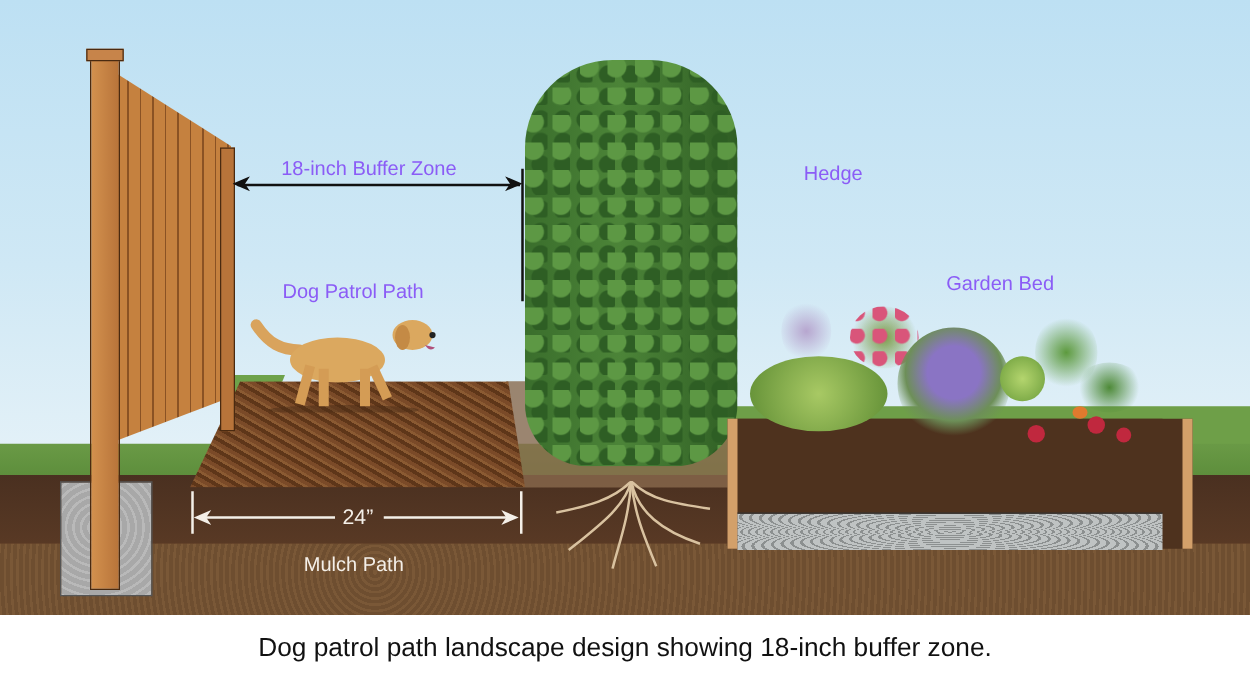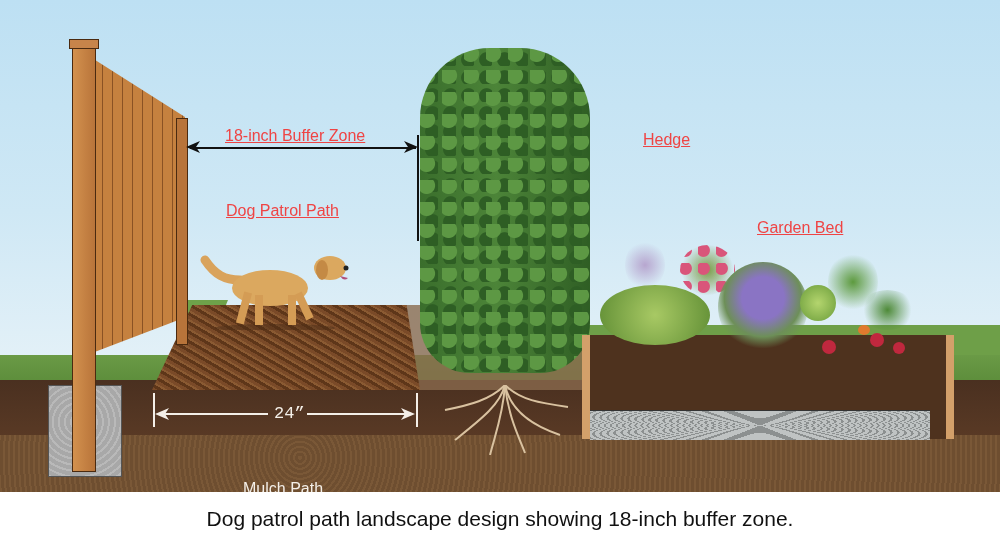--- a/index.html
+++ b/index.html
@@ -43,21 +43,21 @@
                   radial-gradient(circle at 70% 65%, #2e5e24 0 7px, transparent 8px) 0 0/18px 18px,
                   linear-gradient(90deg, #3a6e2c, #4c8438 45%, #2f5e24); }
     .roots { position: absolute; left: 440px; top: 385px; width: 130px; height: 70px; }
     .bed { position: absolute; left: 582px; top: 335px; width: 356px; height: 104px; background: #4e321e;
       border-left: 8px solid #d3a06a; border-right: 8px solid #d3a06a; }
     .bed-soil-top { position: absolute; left: 590px; top: 335px; width: 340px; height: 22px; background: #5a3d26; }
     .gravel { position: absolute; left: 590px; top: 410px; width: 340px; height: 29px;
       background: repeating-radial-gradient(ellipse at 50% 50%, #bfc3c3 0 4px, #8c9090 4px 6px); border-top: 1px solid #333; }
     .dog { position: absolute; left: 200px; top: 250px; width: 150px; height: 80px; }
     .plant { position: absolute; border-radius: 50%; }
-    .label { position: absolute; color: #ef4444; font-size: 16px; white-space: nowrap; text-decoration: underline; }
+    .label { position: absolute; color: #8b5cf6; font-size: 16px; white-space: nowrap; }
     .label-white { position: absolute; color: #f4efe8; font-size: 16px; white-space: nowrap; }
     .dim-line { position: absolute; background: #111; }
     .dim-line-white { position: absolute; background: #f4efe8; }
     .caption { position: absolute; left: 0; top: 492px; width: 1000px; height: 53px; background: #fff;
       display: flex; align-items: center; justify-content: center; font-size: 21px; color: #111; }
   </style>
 </head>
 <body>
 
 <div class="scene">
@@ -121,31 +121,31 @@
   <div class="label" style="left:225px;top:127px;">18-inch Buffer Zone</div>
   <div class="dim-line" style="left:190px;top:147px;width:226px;height:1.5px;"></div>
   <svg style="position:absolute;left:186px;top:141px;" width="14" height="12" viewBox="0 0 14 12">
       <path d="M0 6 L14 0 L10 6 L14 12 Z" fill="#111"></path>
     </svg>
   <svg style="position:absolute;left:404px;top:141px;" width="14" height="12" viewBox="0 0 14 12">
       <path d="M14 6 L0 0 L4 6 L0 12 Z" fill="#111"></path>
     </svg>
   <div class="dim-line" style="left:417px;top:135px;width:1.5px;height:106px;"></div>
 
-  <div class="label" style="left:226px;top:202px;">Dog Patrol Path</div>
+  <div class="label" style="left:226px;top:225px;">Dog Patrol Path</div>
   <div class="label" style="left:615px;top:131px;margin-left:28px;">Hedge</div>
   <div class="label" style="left:729px;top:219px;margin-left:28px;">Garden Bed</div>
 
   <div class="dim-line-white" style="left:153px;top:393px;width:1.5px;height:34px;"></div>
   <div class="dim-line-white" style="left:416px;top:393px;width:1.5px;height:34px;"></div>
   <div class="dim-line-white" style="left:158px;top:413px;width:110px;height:2px;"></div>
   <div class="dim-line-white" style="left:307px;top:413px;width:104px;height:2px;"></div>
   <svg style="position:absolute;left:155px;top:408px;" width="14" height="12" viewBox="0 0 14 12">
       <path d="M0 6 L14 0 L10 6 L14 12 Z" fill="#f4efe8"></path>
     </svg>
   <svg style="position:absolute;left:401px;top:408px;" width="14" height="12" viewBox="0 0 14 12">
       <path d="M14 6 L0 0 L4 6 L0 12 Z" fill="#f4efe8"></path>
     </svg>
-  <div class="label-white" style="left:274px;top:404px;font-size:17px;font-family:Liberation Mono, monospace;">24”</div>
-  <div class="label-white" style="left:243px;top:444px;margin-top:36px;">Mulch Path</div>
+  <div class="label-white" style="left:274px;top:404px;font-size:17px;">24”</div>
+  <div class="label-white" style="left:243px;top:444px;">Mulch Path</div>
 </div>
 
 <div class="caption">Dog patrol path landscape design showing 18-inch buffer zone.</div>
 
 </body></html>

